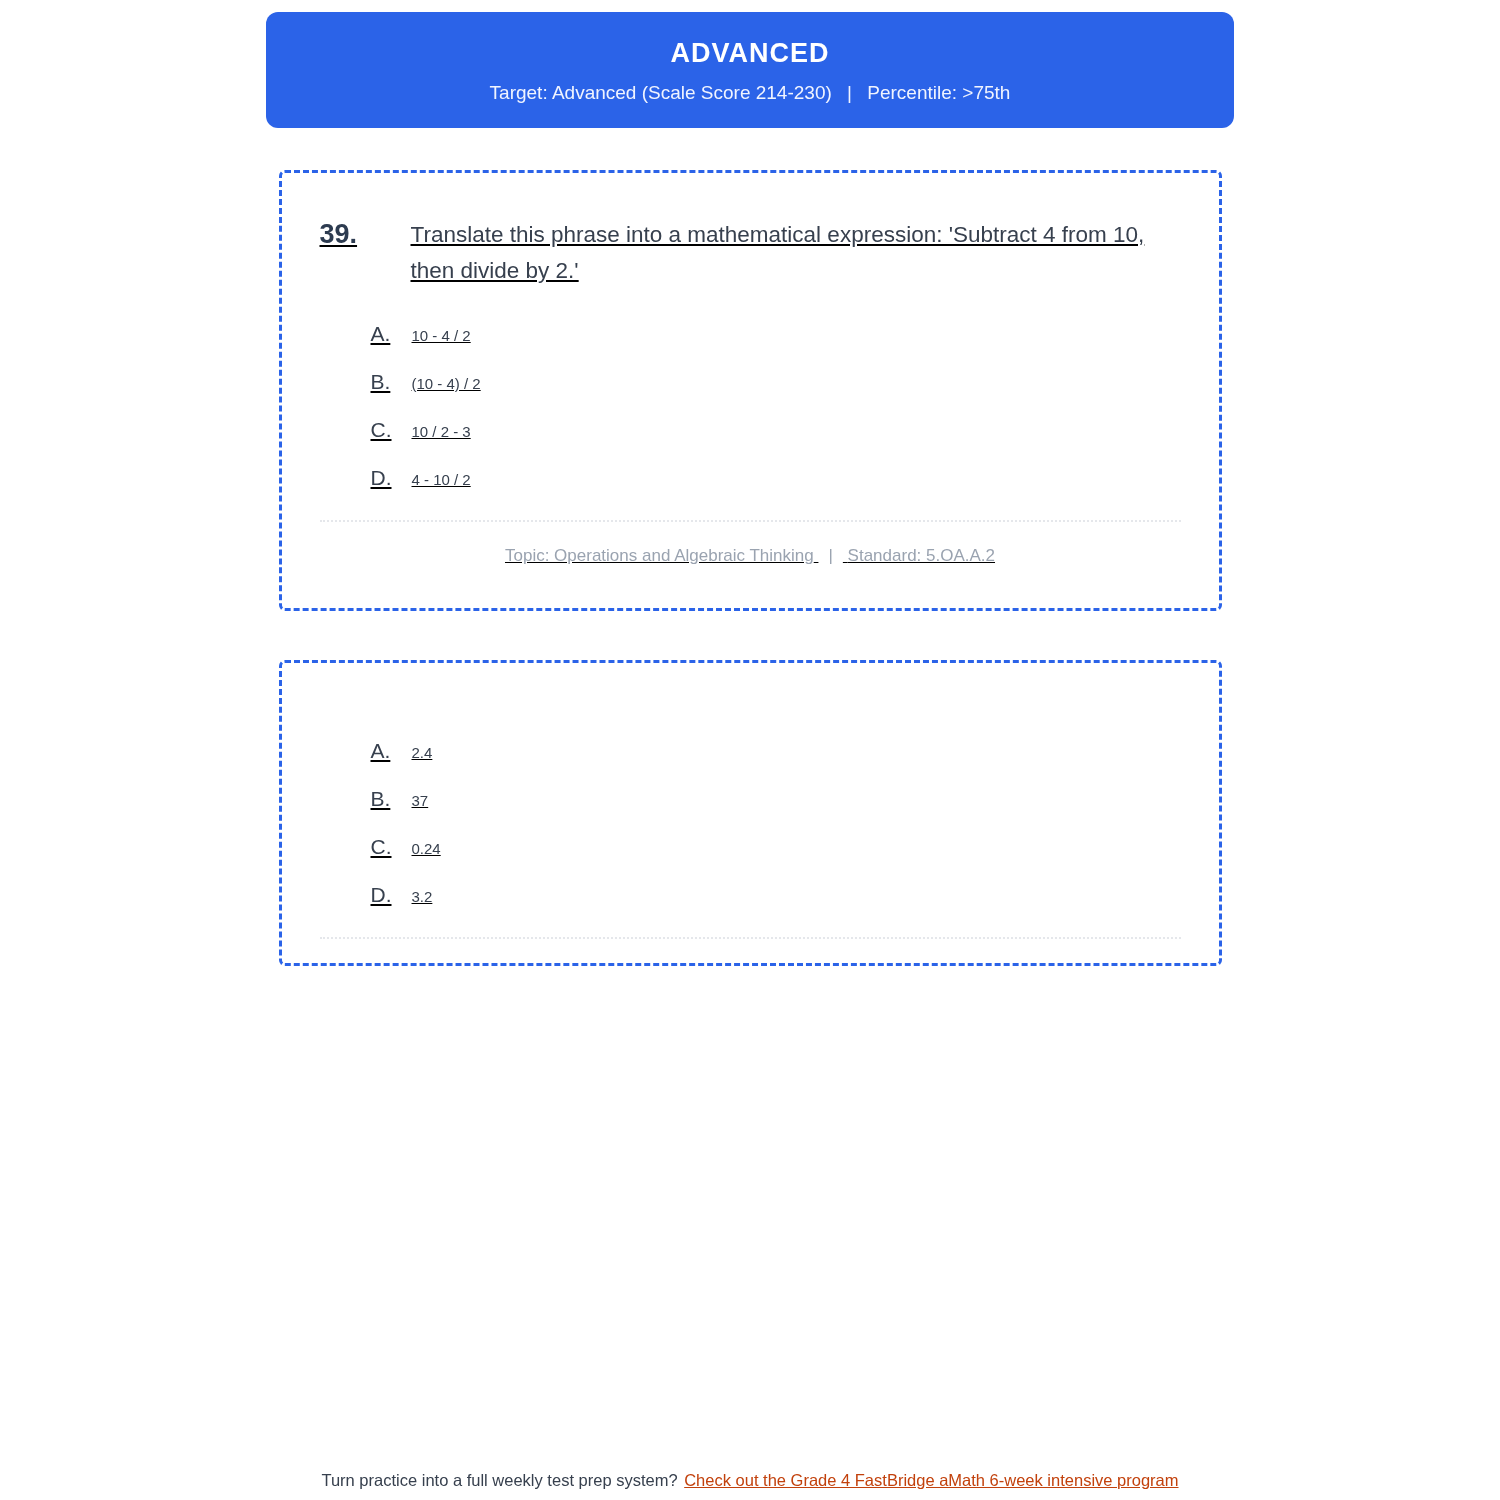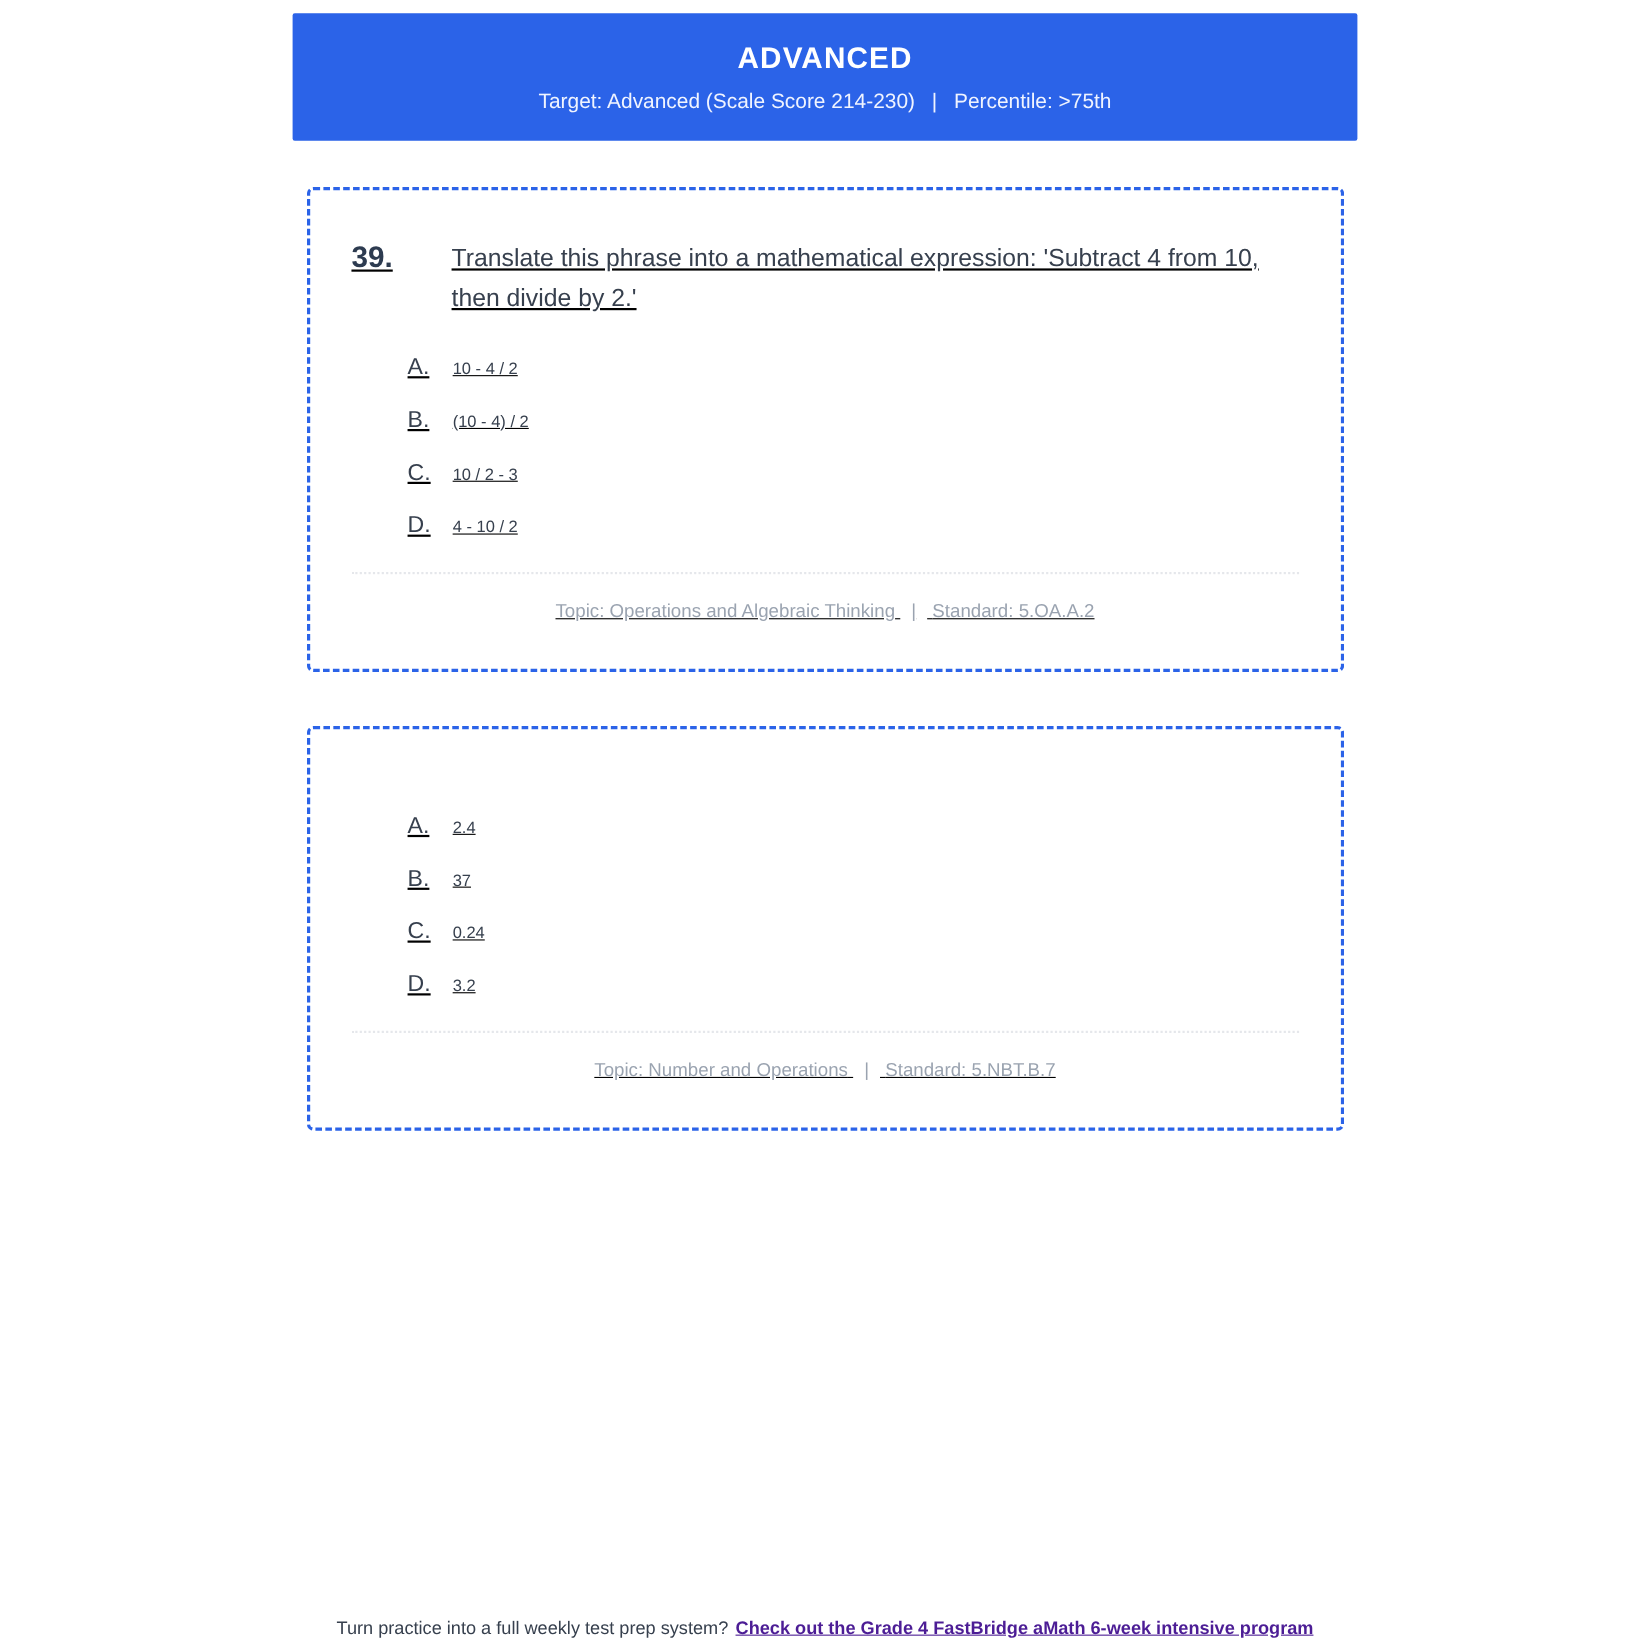--- a/index.html
+++ b/index.html
@@ -14,21 +14,21 @@
   .page {
     width: 1500px;
     height: 1500px;
     position: relative;
   }
   
   .banner {
     width: 968px;
     margin: 12px auto 0 auto;
     background: #2b63e8;
-    border-radius: 2px;
+    border-radius: 12px;
     text-align: center;
     padding: 26px 20px 24px 20px;
   }
   .banner-title {
     color: #ffffff;
     font-size: 27px;
     font-weight: bold;
     letter-spacing: 1px;
   }
   .banner-sub {
@@ -103,22 +103,22 @@
   .page-footer {
     position: absolute;
     left: 0;
     bottom: 22px;
     width: 100%;
     text-align: center;
     font-size: 16.5px;
     color: #37404e;
   }
   .page-footer a {
-    color: #4c1d95;
-    font-weight: bold;
+    color: #c2410c;
+    font-weight: normal;
     text-decoration: underline;
     margin-left: 2px;
   }
 </style>
 </head>
 <body>
 
 <div class="page">
 
   <div class="banner">
@@ -174,25 +174,20 @@
       <div class="opt">
         <span class="opt-letter">C.</span>
         <span class="opt-text">0.24</span>
       </div>
       <div class="opt">
         <span class="opt-letter">D.</span>
         <span class="opt-text">3.2</span>
       </div>
     </div>
     <hr class="divider">
-    <div class="meta">
-      <span>Topic: Number and Operations</span>
-      <span class="sep">|</span>
-      <span>Standard: 5.NBT.B.7</span>
-    </div>
   </div>
 
   <div class="page-footer">
     <span>Turn practice into a full weekly test prep system?</span>
     <a href="#">Check out the Grade 4 FastBridge aMath 6-week intensive program</a>
   </div>
 
 </div>
 
 </body></html>

